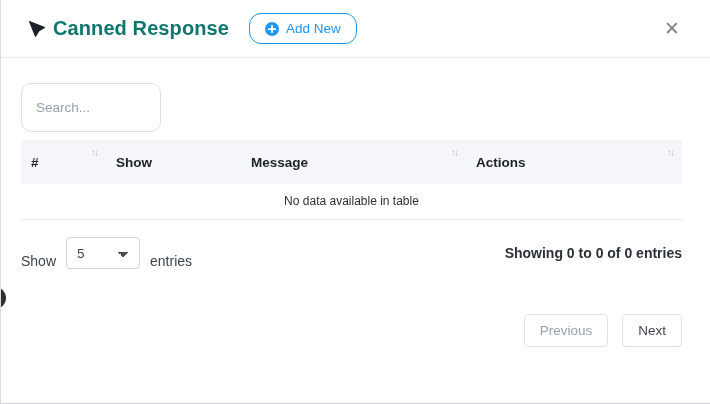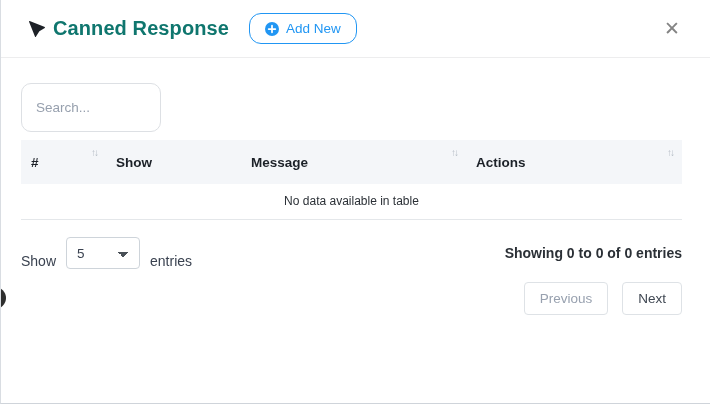--- a/index.html
+++ b/index.html
@@ -130,20 +130,21 @@
     display: flex; justify-content: flex-end; gap: 14px;
   }
   .page-btn {
     background: #fff;
     border: 1px solid #dee2e6;
     border-radius: 4px;
     font-family: inherit;
     font-size: 13.5px;
     padding: 8px 15px;
     cursor: pointer;
+    margin-top: 32px;
   }
   .page-btn.prev { color: #98a1af; }
   .page-btn.next { color: #3f4752; padding-left: 15px; }
 
   
   .chat-widget {
     position: absolute;
     left: -17px; top: 287px;
     width: 22px; height: 22px;
     border-radius: 50%;

